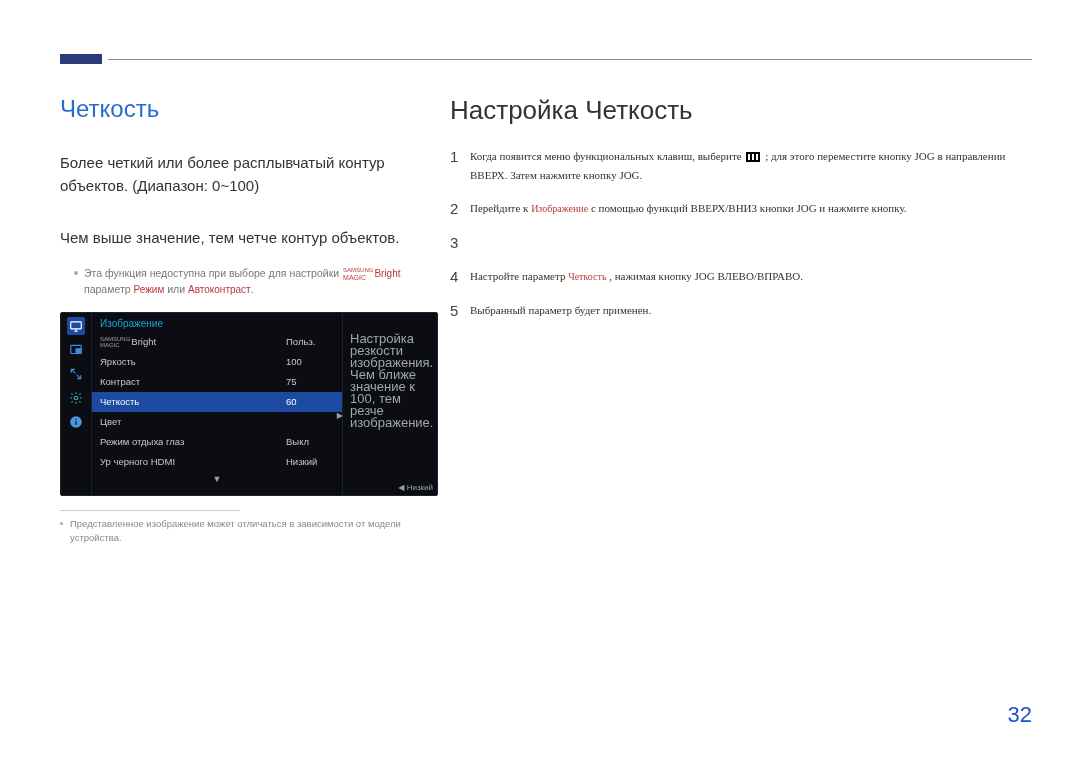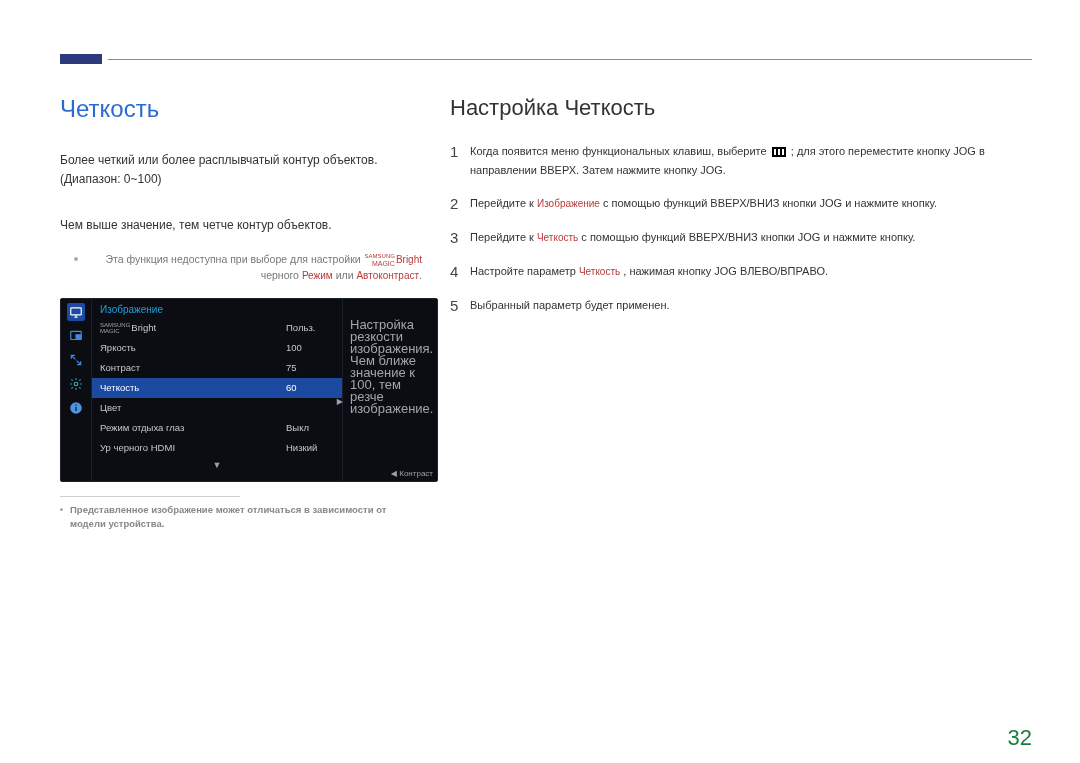--- a/index.html
+++ b/index.html
@@ -52,36 +52,35 @@
     flex: 1;
   }
   h1.left-heading {
     margin: 0 0 24px 0;
     font-size: 24px;
     font-weight: normal;
     color: #2a6bd1;
   }
   h1.right-heading {
     margin: 0 0 22px 0;
-    font-size: 22px;
+    font-size: 26px;
     font-weight: normal;
     color: #333333;
   }
   .body-text {
-    font-size: 12px;
+    font-size: 15px;
     line-height: 1.55;
     margin-bottom: 10px;
     color: #333333;
     margin-top: 28px;
   }
   .note-list {
     margin: 16px 0 14px 14px;
     padding: 0;
     list-style: none;
-    text-align: right;
   }
   .note-list > li {
     position: relative;
     font-size: 10.5px;
     color: #777777;
     line-height: 1.55;
     margin-bottom: 5px;
     padding-left: 10px;
   }
   .note-list > li::before {
@@ -209,21 +208,20 @@
     height: 1px;
     background: #cfcfcf;
     margin: 14px 0 6px 0;
   }
   .under-osd-note {
     font-size: 9.5px;
     color: #888888;
     line-height: 1.5;
     padding-left: 10px;
     position: relative;
-    font-weight: bold;
   }
   .under-osd-note::before {
     content: "";
     position: absolute;
     left: 0;
     top: 5px;
     width: 3px; height: 3px;
     border-radius: 50%;
     background: #aaaaaa;
   }
@@ -238,32 +236,33 @@
     font-size: 15px;
     color: #444444;
     font-weight: 300;
     line-height: 1.2;
     flex-shrink: 0;
   }
   .step-text {
     font-size: 11px;
     line-height: 1.55;
     color: #333333;
+    font-family: Liberation Serif, serif;
   }
   .step-text .icon-inline {
     display: inline-block;
     vertical-align: -2px;
     margin: 0 2px;
   }
   .page-number {
     position: absolute;
     right: 48px;
-    bottom: 12px;
+    bottom: 35px;
     font-size: 22px;
-    color: #15803d;
+    color: #1d4ed8;
   }
 </style>
 </head>
 <body>
 
 <div class="page">
   <div class="top-marker"></div>
   <div class="top-line"></div>
 
   <div class="columns">
@@ -275,21 +274,21 @@
       <div class="body-text">Чем выше значение, тем четче контур объектов.</div>
 
       <ul class="note-list">
         <li>
           <span>Эта функция недоступна при выборе для настройки </span>
           <span class="magic-stack">
             <span class="mg-top">SAMSUNG</span>
               <span>MAGIC</span>
           </span><span class="red-glyph">Bright</span>
           <br>
-          <span> черного </span><span class="red-glyph">Режим</span><span> или </span><span class="red-glyph">Автоконтраст</span><span>.</span>
+          <span> параметр </span><span class="red-glyph">Режим</span><span> или </span><span class="red-glyph">Автоконтраст</span><span>.</span>
         </li>
       </ul>
 
       <div class="osd">
         <div class="osd-sidebar">
           <div class="side-icon active">
             <svg viewBox="0 0 24 24" fill="none" stroke="#ffffff" stroke-width="2">
                 <rect x="3" y="5" width="18" height="12" rx="1"></rect>
                 <path d="M9 21h6M12 17v4"></path>
               </svg>
@@ -356,21 +355,21 @@
             </div>
             <div class="osd-row">
               <span class="row-label">Ур черного HDMI</span>
               <span class="row-value">Низкий</span>
             </div>
             <div class="osd-foot">▼</div>
           </div>
         </div>
 
         <div class="osd-help">Настройка резкости изображения. Чем ближе значение к 100, тем резче изображение.</div>
-        <div class="osd-return">◀ Контраст</div>
+        <div class="osd-return">◀ Низкий</div>
       </div>
 
       <div class="under-osd-rule"></div>
       <div class="under-osd-note">Представленное изображение может отличаться в зависимости от модели устройства.</div>
     </div>
 
     <div class="col-right">
       <h1 class="right-heading">Настройка Четкость</h1>
 
       <div class="step">
@@ -391,23 +390,20 @@
 
       <div class="step">
         <div class="step-num">2</div>
         <div class="step-text">
           <span>Перейдите к </span><span class="red-glyph">Изображение</span><span> с помощью функций ВВЕРХ/ВНИЗ кнопки JOG и нажмите кнопку.</span>
         </div>
       </div>
 
       <div class="step">
         <div class="step-num">3</div>
-        <div class="step-text">
-          <span>Перейдите к </span><span class="red-glyph">Четкость</span><span> с помощью функций ВВЕРХ/ВНИЗ кнопки JOG и нажмите кнопку.</span>
-        </div>
       </div>
 
       <div class="step">
         <div class="step-num">4</div>
         <div class="step-text">
           <span>Настройте параметр </span><span class="red-glyph">Четкость</span><span> , нажимая кнопку JOG ВЛЕВО/ВПРАВО.</span>
         </div>
       </div>
 
       <div class="step">

